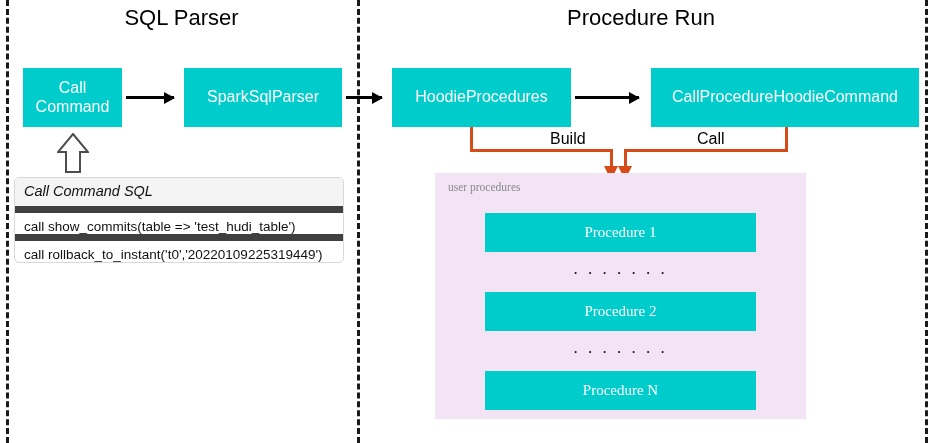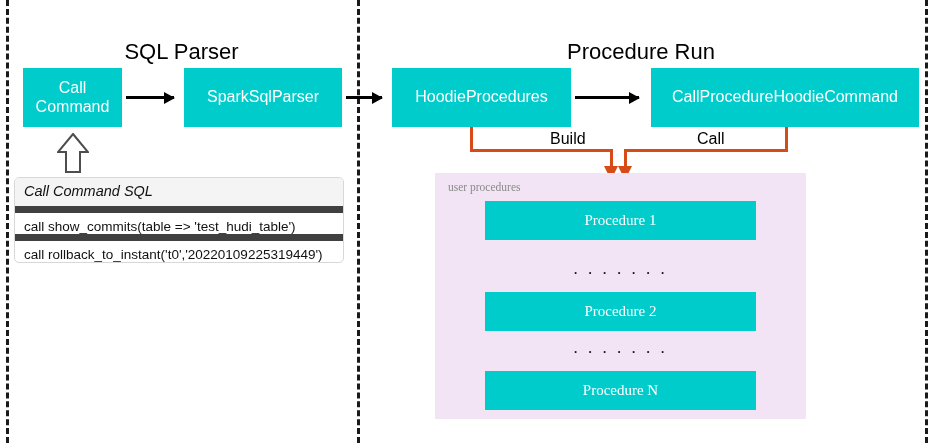--- a/index.html
+++ b/index.html
@@ -28,21 +28,20 @@
   #divider-mid    { left: 357px; }
   #divider-right  { left: 925px; }
 
   
   .section-title {
     position: absolute;
     text-align: center;
     font-size: 22px;
     color: #000000;
     white-space: nowrap;
-    margin-top: 34px;
   }
   #title-sql-parser    { left: 6px;   top: 5px;  width: 351px; }
   #title-procedure-run { left: 357px; top: 5px;  width: 568px; }
 
   
   .teal-box {
     position: absolute;
     background: #00CCCC;
     color: #ffffff;
     display: flex;
@@ -181,21 +180,21 @@
     width: 271px;
     height: 39px;
     background: #00CCCC;
     color: #ffffff;
     font-size: 15px;
     display: flex;
     align-items: center;
     justify-content: center;
     white-space: nowrap;
   }
-  #proc-box-1 { top: 28px; }
+  #proc-box-1 { top: 40px; }
   #proc-box-2 { top: 119px; }
   #proc-box-3 { top: 198px; }
 
   .proc-dots {
     position: absolute;
     left: 50px;
     width: 271px;
     text-align: center;
     font-size: 17px;
     letter-spacing: 3px;

